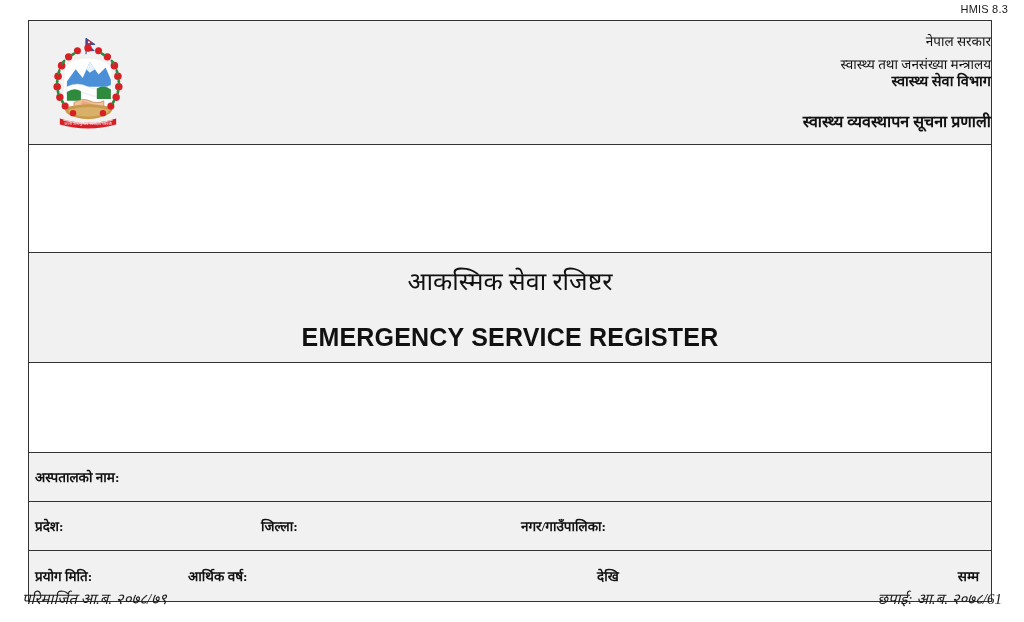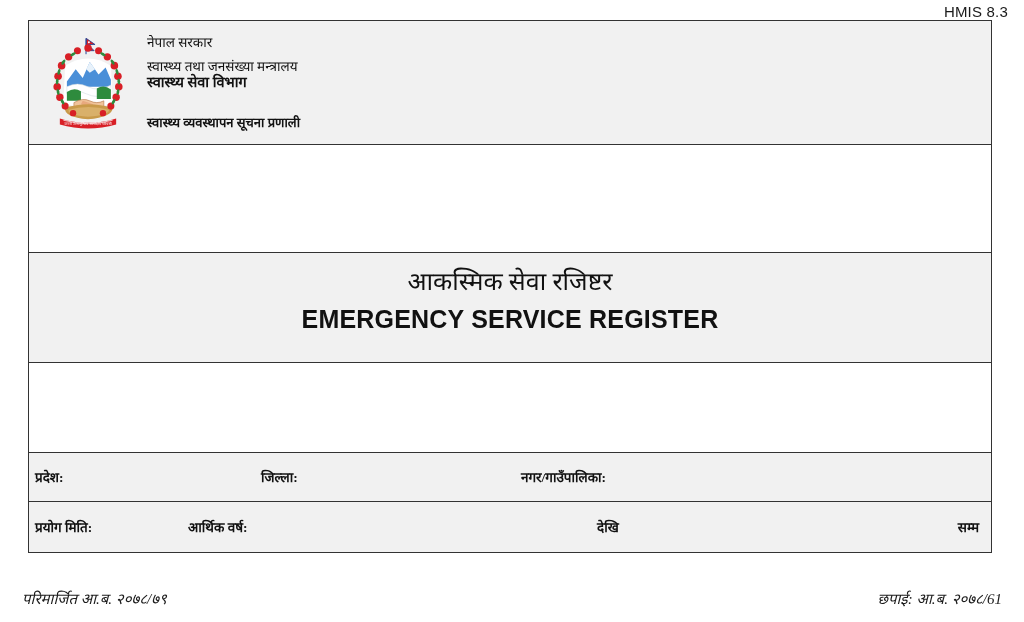--- a/index.html
+++ b/index.html
@@ -23,21 +23,21 @@
     height: 622px;
     box-sizing: border-box;
   }
 
   
   .hmis-version {
     position: absolute;
     top: 3px;
     right: 16px;
     font-family: "Liberation Sans", sans-serif;
-    font-size: 15px;
+    font-size: 11px;
     color: #1a1a1a;
     letter-spacing: 0.2px;
   }
 
   
   .form-table {
     position: absolute;
     left: 28px;
     top: 20px;
     width: 964px;
@@ -66,32 +66,31 @@
     width: 118px;
     flex: 0 0 118px;
     display: flex;
     align-items: flex-start;
     justify-content: center;
     padding-top: 4px;
     box-sizing: border-box;
   }
   .gov-lines {
     flex: 1 1 auto;
-    text-align: left;
-    padding-right: 100px;
+    text-align: right;
     box-sizing: border-box;
   }
   .gov-line {
     line-height: 1.0;
     color: #111111;
   }
   .gov-line-1 { font-size: 13.5px; margin-bottom: 10px; }
   .gov-line-2 { font-size: 13.5px; margin-bottom: 2px; }
   .gov-line-3 { font-size: 14.5px; font-weight: bold; margin-bottom: 26px; }
-  .gov-line-4 { font-size: 13px; font-weight: bold; }
+  .gov-line-4 { font-size: 16px; font-weight: bold; }
 
   
   .row-blank-1 { height: 108px; }
   .row-blank-2 { height: 90px; }
 
   
   .row-title {
     height: 110px;
     text-align: center;
     padding-top: 14px;
@@ -101,21 +100,21 @@
     font-size: 25px;
     font-weight: normal;
     line-height: 1.2;
     color: #111111;
   }
   .title-en {
     font-family: "Liberation Sans", sans-serif;
     font-size: 25px;
     font-weight: bold;
     letter-spacing: 0.2px;
-    margin-top: 8px;
+    margin-top: 26px;
     color: #111111;
   }
 
   
   .row-field {
     height: 49px;
     position: relative;
   }
   .row-field-last { height: 50px; }
 
@@ -240,20 +239,23 @@
 
     <div class="row row-blank row-blank-1"></div>
 
     <div class="row row-shaded row-title">
       <div class="title-np">आकस्मिक सेवा रजिष्टर</div>
       <div class="title-en">EMERGENCY SERVICE REGISTER</div>
     </div>
 
     <div class="row row-blank row-blank-2"></div>
 
+    <div class="row row-shaded row-field">
+      <span class="field-label pos-a">अस्पतालको नाम:</span>
+    </div>
 
     <div class="row row-shaded row-field">
       <span class="field-label pos-a">प्रदेश:</span>
       <span class="field-label pos-b">जिल्ला:</span>
       <span class="field-label pos-c">नगर/गाउँपालिका:</span>
     </div>
 
     <div class="row row-shaded row-field row-field-last">
       <span class="field-label pos-a">प्रयोग मिति:</span>
       <span class="field-label pos-d">आर्थिक वर्ष:</span>

